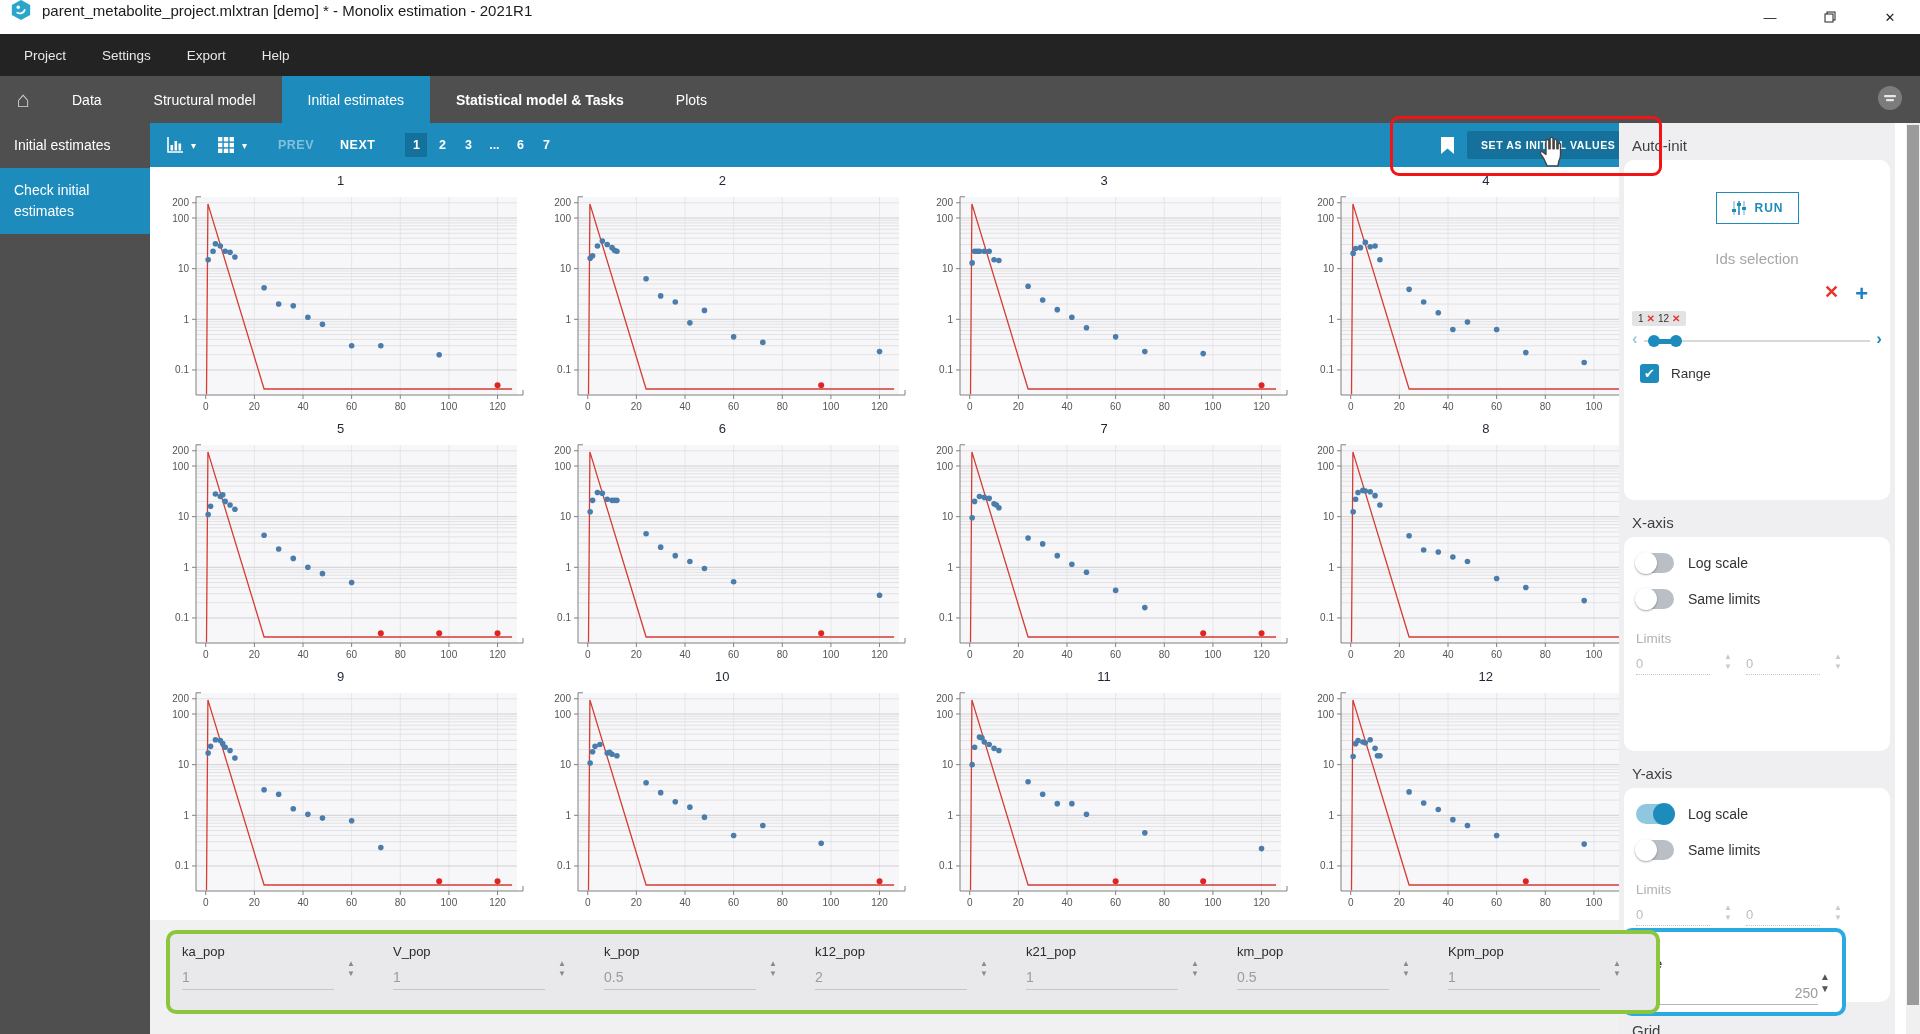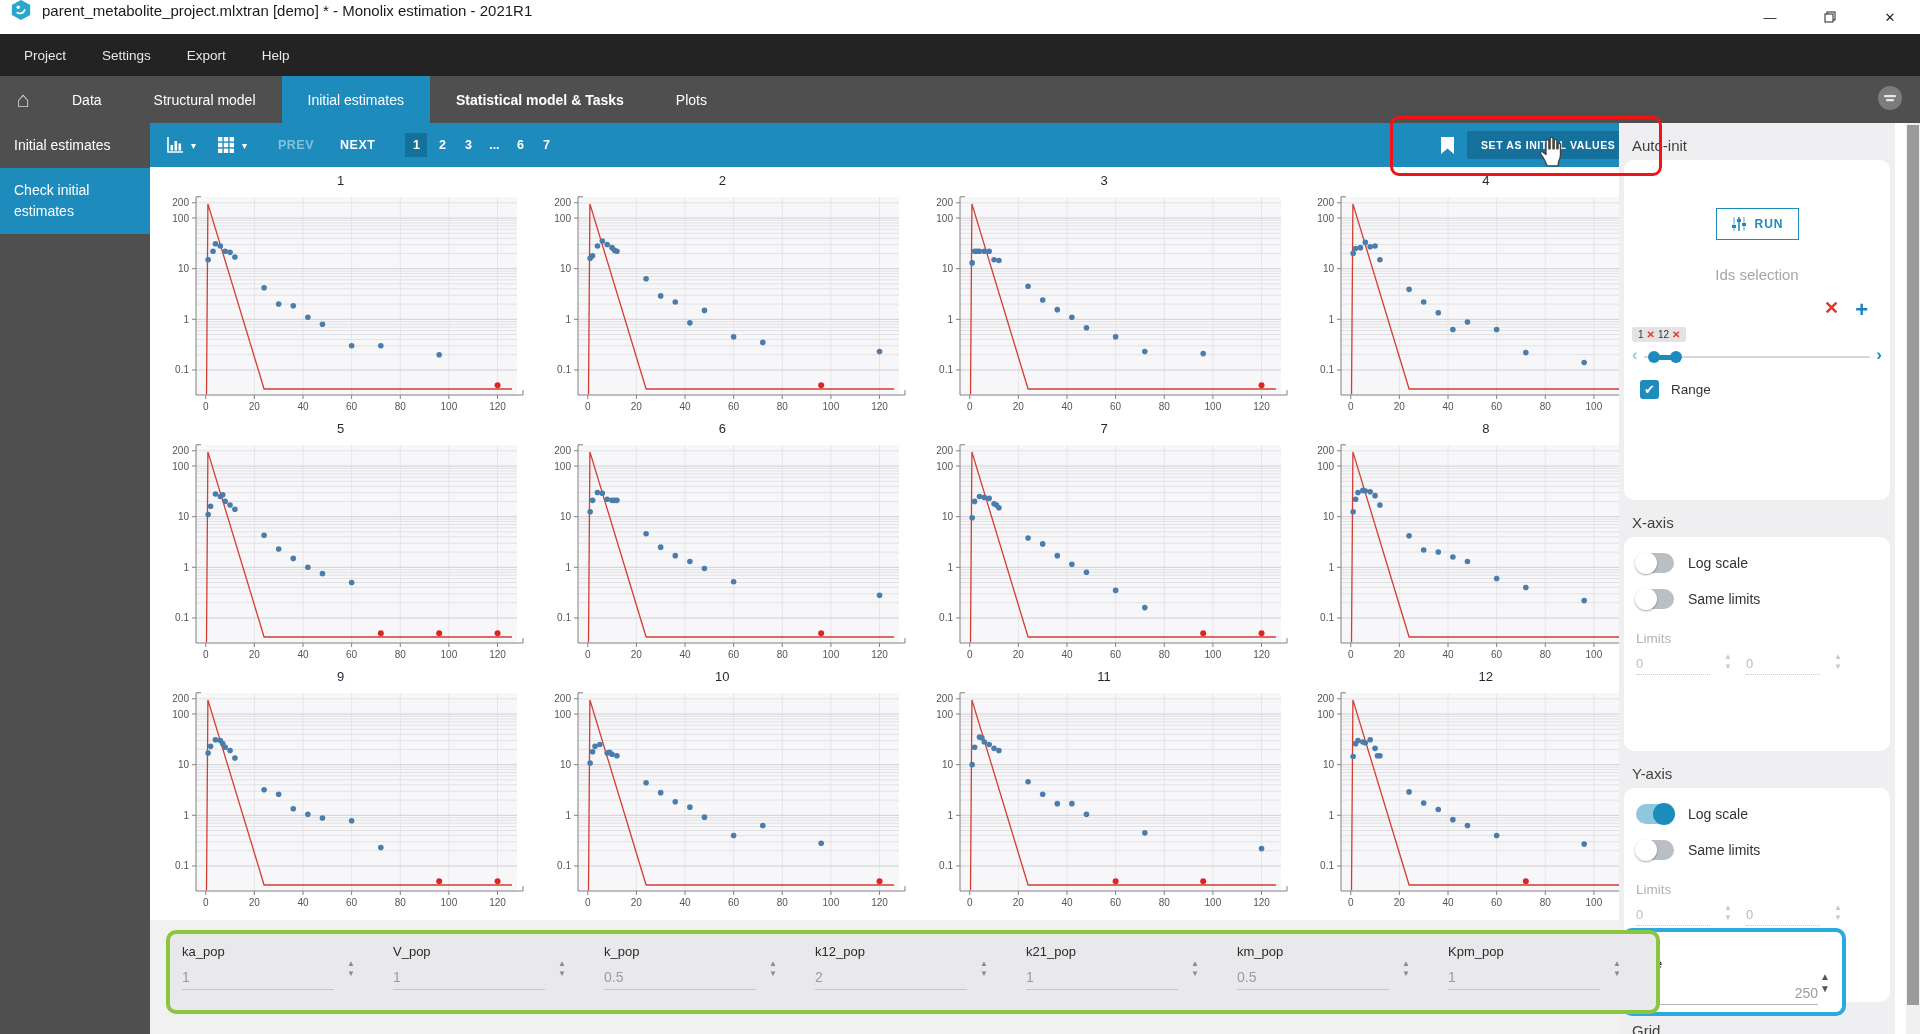--- a/index.html
+++ b/index.html
@@ -56,21 +56,21 @@
   .green-box { position:absolute; left:166px; top:930px; width:1494px; height:84px; border:4px solid #8cc63e; border-radius:10px; background:#e9e9eb; z-index:10; display:flex; }
   .param-field { position:relative; width:211px; padding:10px 0 0 12px; }
   .param-label { font-size:13px; color:#2b2b2b; }
   .param-value { font-size:14px; color:#9b9ba0; margin-top:10px; width:152px; border-bottom:1px solid #c6c6c9; padding-bottom:4px; }
   .spin { position:absolute; right:26px; top:26px; display:flex; flex-direction:column; gap:2px; color:#8a8a8e; font-size:8px; line-height:8px; text-align:center; }
 
   
   .rightpanel { position:absolute; left:1619px; top:123px; width:276px; height:911px; background:#efeff1; }
   .rp-header { font-size:15px; color:#3f3f3f; margin:14px 0 6px 13px; }
   .card { background:#fff; border-radius:10px; margin:0 5px; position:relative; }
-  .run-btn { display:flex; align-items:center; gap:8px; margin:16px auto; border:1.5px solid #1d8cbd; border-radius:0; background:#fff; color:#1d8cbd; font-weight:bold; font-size:12px; letter-spacing:1px; padding:7px 14px; }
+  .run-btn { display:flex; align-items:center; gap:8px; margin:0 auto; border:1.5px solid #1d8cbd; border-radius:0; background:#fff; color:#1d8cbd; font-weight:bold; font-size:12px; letter-spacing:1px; padding:7px 14px; }
   .ids-label { text-align:center; color:#a6a6a9; font-size:15px; margin-top:26px; }
   .iconrow { display:flex; justify-content:flex-end; gap:16px; padding:16px 22px 0 0; }
   .x-red { color:#e8352b; font-size:18px; font-weight:bold; line-height:1; }
   .plus-blue { color:#1d7fc4; font-size:22px; font-weight:bold; line-height:1; }
   .chip { display:inline-flex; gap:3px; background:#e3e3e5; border-radius:2px; font-size:10px; color:#333; padding:2px 6px; margin:6px 0 0 8px; align-items:center; }
   .chip .x-red { font-size:10px; }
   .slider-row { position:relative; height:22px; margin:4px 8px 0 8px; }
   .slider-track { position:absolute; left:12px; right:12px; top:10px; height:2px; background:#d7d7d9; }
   .slider-fill { position:absolute; left:20px; width:24px; top:8.5px; height:5px; background:#1d8cbd; border-radius:3px; }
   .slider-handle { position:absolute; top:5px; width:12px; height:12px; border-radius:50%; background:#1d8cbd; }

